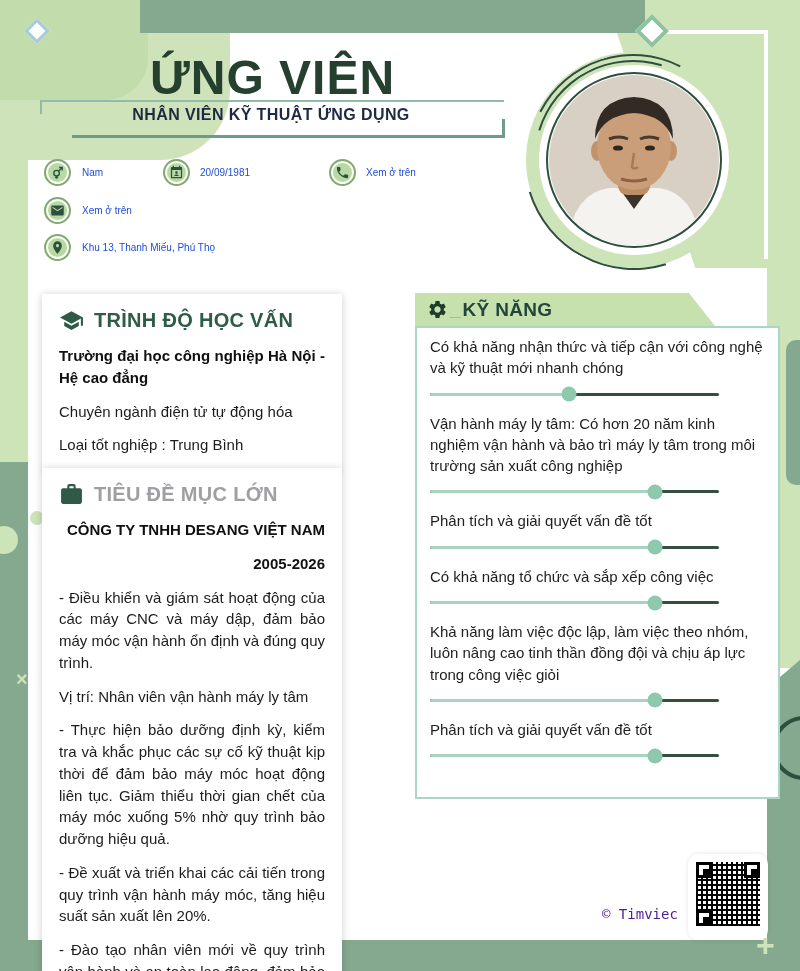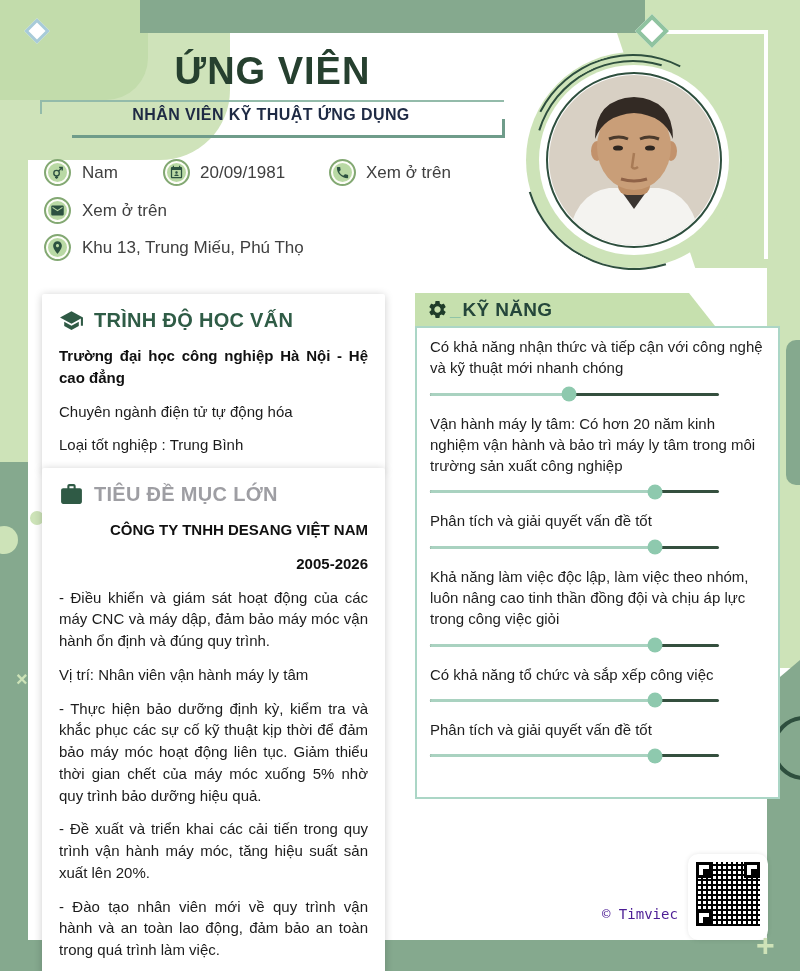--- a/index.html
+++ b/index.html
@@ -24,33 +24,33 @@
   .deco-halfblob{left:-10px;top:526px;width:28px;height:28px;border-radius:50%;background:#cde3b8;}
   .deco-x{left:16px;top:668px;color:#cde3b8;font-size:20px;font-weight:bold;}
   .deco-tab{left:786px;top:340px;width:14px;height:145px;background:#85a98e;border-radius:10px 0 0 10px;}
   .deco-rightstrip-sage{left:767px;top:660px;width:33px;height:280px;background:#85a98e;
                         clip-path:polygon(0 28px,100% 0,100% 100%,0 100%);}
   .deco-circle{left:772px;top:716px;width:56px;height:56px;border:4px solid #2e4f3e;border-radius:50%;background:transparent;}
   .deco-bottombar{left:0;top:940px;width:800px;height:31px;background:#85a98e;}
   .deco-plus{left:756px;top:929px;color:#cfe3b8;font-size:32px;font-weight:bold;line-height:1;}
 
   
-  .title{left:40px;top:50px;width:465px;text-align:center;font-size:38px;font-weight:bold;color:#26402f;letter-spacing:1px;}
+  .title{left:40px;top:50px;width:465px;text-align:center;font-size:48px;font-weight:bold;color:#26402f;letter-spacing:1px;}
   .bracket-top{left:40px;top:100px;width:462px;height:12px;border-top:2px solid #93bbaa;border-left:2px solid #93bbaa;}
   .bracket-bottom{left:72px;top:119px;width:430px;height:16px;border-bottom:3px solid #6f9c8a;border-right:3px solid #6f9c8a;}
   .subtitle{left:40px;top:106px;width:462px;text-align:center;font-size:16px;font-weight:bold;color:#1e2a44;letter-spacing:.4px;}
 
   .badge{width:27px;height:27px;border-radius:50%;background:#b9d9a4;border:2px solid #83a873;
          box-shadow:inset 0 0 0 2px #fdfdf8;display:flex;align-items:center;justify-content:center;box-sizing:border-box;}
   .badge svg{width:15px;height:15px;fill:#2c5140;}
-  .contact-label{font-size:17px;color:#404040;line-height:27px;white-space:nowrap;}
+  .contact-label{font-size:10px;color:#1d4ed8;line-height:27px;white-space:nowrap;}
 
   
   .card{background:#fff;box-shadow:0 1px 8px rgba(0,0,0,0.20);border-radius:2px;
-        padding:14px 17px;box-sizing:border-box;width:343px;}
+        padding:14px 17px;box-sizing:border-box;width:300px;}
   .card-edu{left:42px;top:294px;}
   .card-exp{left:42px;top:468px;}
   .card-head{display:flex;align-items:center;gap:10px;margin-bottom:8px;}
   .card-head svg{width:25px;height:25px;fill:#2f5a45;flex:0 0 auto;}
   .card-head .h-green{font-size:20px;font-weight:bold;color:#2f5c46;letter-spacing:.3px;}
   .card-head .h-gray{font-size:20px;font-weight:bold;color:#9e9ea3;letter-spacing:.3px;}
   .body-line{font-size:15px;line-height:1.45;color:#1c1c1c;}
   .bold{font-weight:bold;color:#101010;text-align:right;}
   .just{text-align:justify;}
   .para{margin:12px 0 1px 0;}
@@ -155,21 +155,21 @@
         <path d="M20 4H4c-1.1 0-1.99.9-1.99 2L2 18c0 1.1.9 2 2 2h16c1.1 0 2-.9 2-2V6c0-1.1-.9-2-2-2zm0 4-8 5-8-5V6l8 5 8-5v2z"></path>
       </svg>
   </div>
   <div class="abs contact-label" style="left:82px;top:197px;">Xem ở trên</div>
 
   <div class="abs badge" style="left:44px;top:234px;">
     <svg viewBox="0 0 24 24">
         <path d="M12 2C8.13 2 5 5.13 5 9c0 5.25 7 13 7 13s7-7.75 7-13c0-3.87-3.13-7-7-7zm0 9.5c-1.38 0-2.5-1.12-2.5-2.5s1.12-2.5 2.5-2.5 2.5 1.12 2.5 2.5-1.12 2.5-2.5 2.5z"></path>
       </svg>
   </div>
-  <div class="abs contact-label" style="left:82px;top:234px;">Khu 13, Trung Miếu, Phú Thọ</div>
+  <div class="abs contact-label" style="left:82px;top:234px;">Khu 13, Thanh Miếu, Phú Thọ</div>
 
   <div class="abs photo-blob"></div>
   <div class="abs arc arc1"></div>
   <div class="abs arc arc2"></div>
   <div class="abs arc arc3"></div>
   <div class="abs photo-white"></div>
   <div class="abs photo-ring"></div>
   <div class="abs photo-clip">
     <svg viewBox="0 0 170 170" width="170" height="170">
       <rect width="170" height="170" fill="#d8d0c4"></rect>
@@ -244,29 +244,29 @@
     </div>
     <div class="skill">
       <div class="skill-label">Phân tích và giải quyết vấn đề tốt</div>
       <div class="skill-slider">
         <div class="skill-track"></div>
         <div class="skill-done" style="width: 78%;"></div>
         <div class="skill-thumb" style="left: 78%;"></div>
       </div>
     </div>
     <div class="skill">
+      <div class="skill-label">Có khả năng tổ chức và sắp xếp công việc</div>
+      <div class="skill-slider">
+        <div class="skill-track"></div>
+        <div class="skill-done" style="width: 78%;"></div>
+        <div class="skill-thumb" style="left: 78%;"></div>
+      </div>
+    </div>
+    <div class="skill">
       <div class="skill-label">Khả năng làm việc độc lập, làm việc theo nhóm, luôn nâng cao tinh thần đồng đội và chịu áp lực trong công việc giỏi</div>
-      <div class="skill-slider">
-        <div class="skill-track"></div>
-        <div class="skill-done" style="width: 78%;"></div>
-        <div class="skill-thumb" style="left: 78%;"></div>
-      </div>
-    </div>
-    <div class="skill">
-      <div class="skill-label">Có khả năng tổ chức và sắp xếp công việc</div>
       <div class="skill-slider">
         <div class="skill-track"></div>
         <div class="skill-done" style="width: 78%;"></div>
         <div class="skill-thumb" style="left: 78%;"></div>
       </div>
     </div>
     <div class="skill">
       <div class="skill-label">Phân tích và giải quyết vấn đề tốt</div>
       <div class="skill-slider">
         <div class="skill-track"></div>

